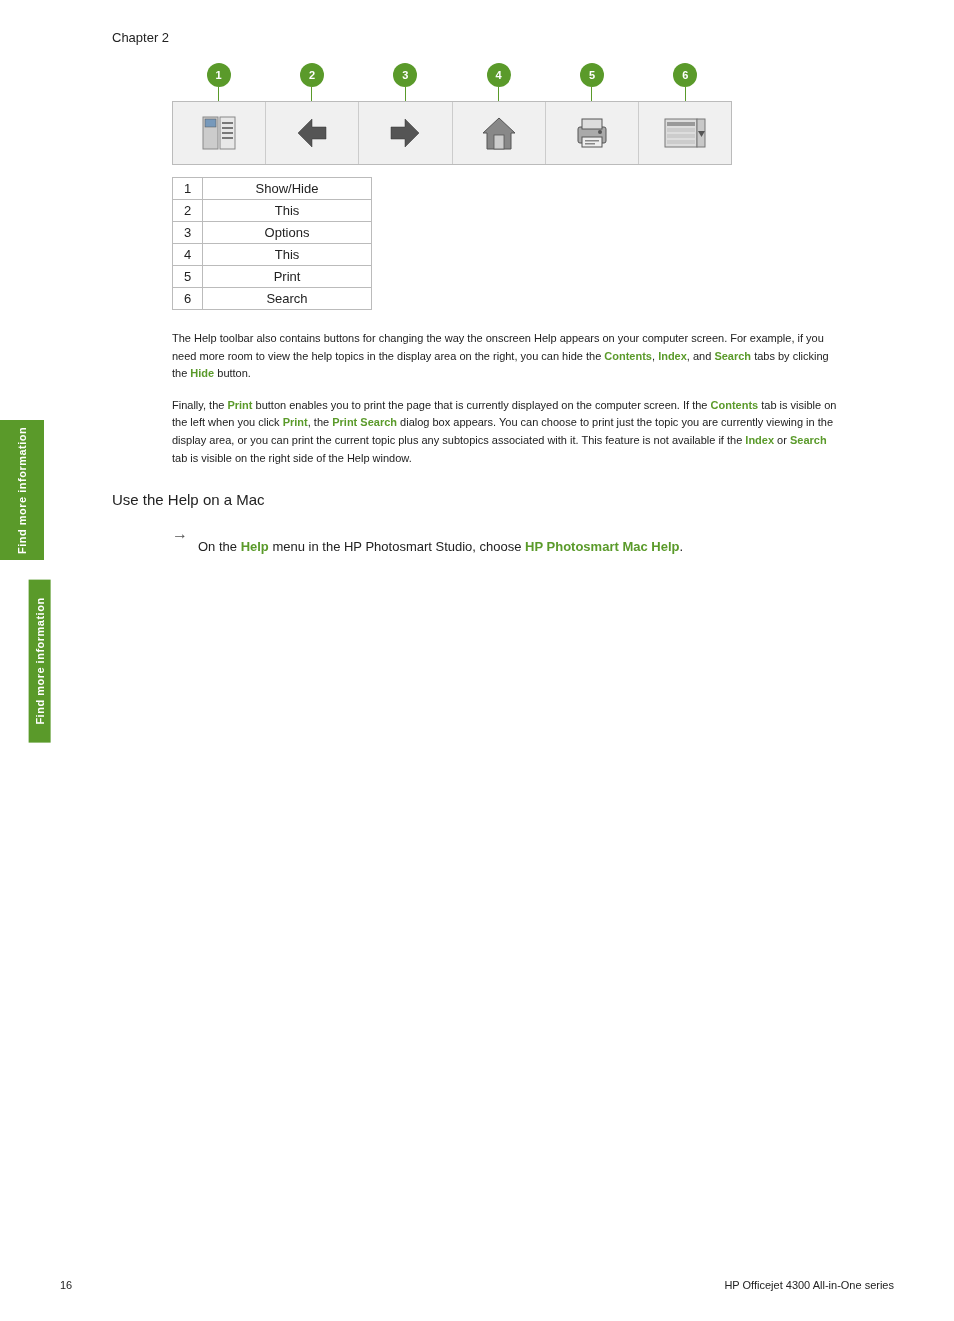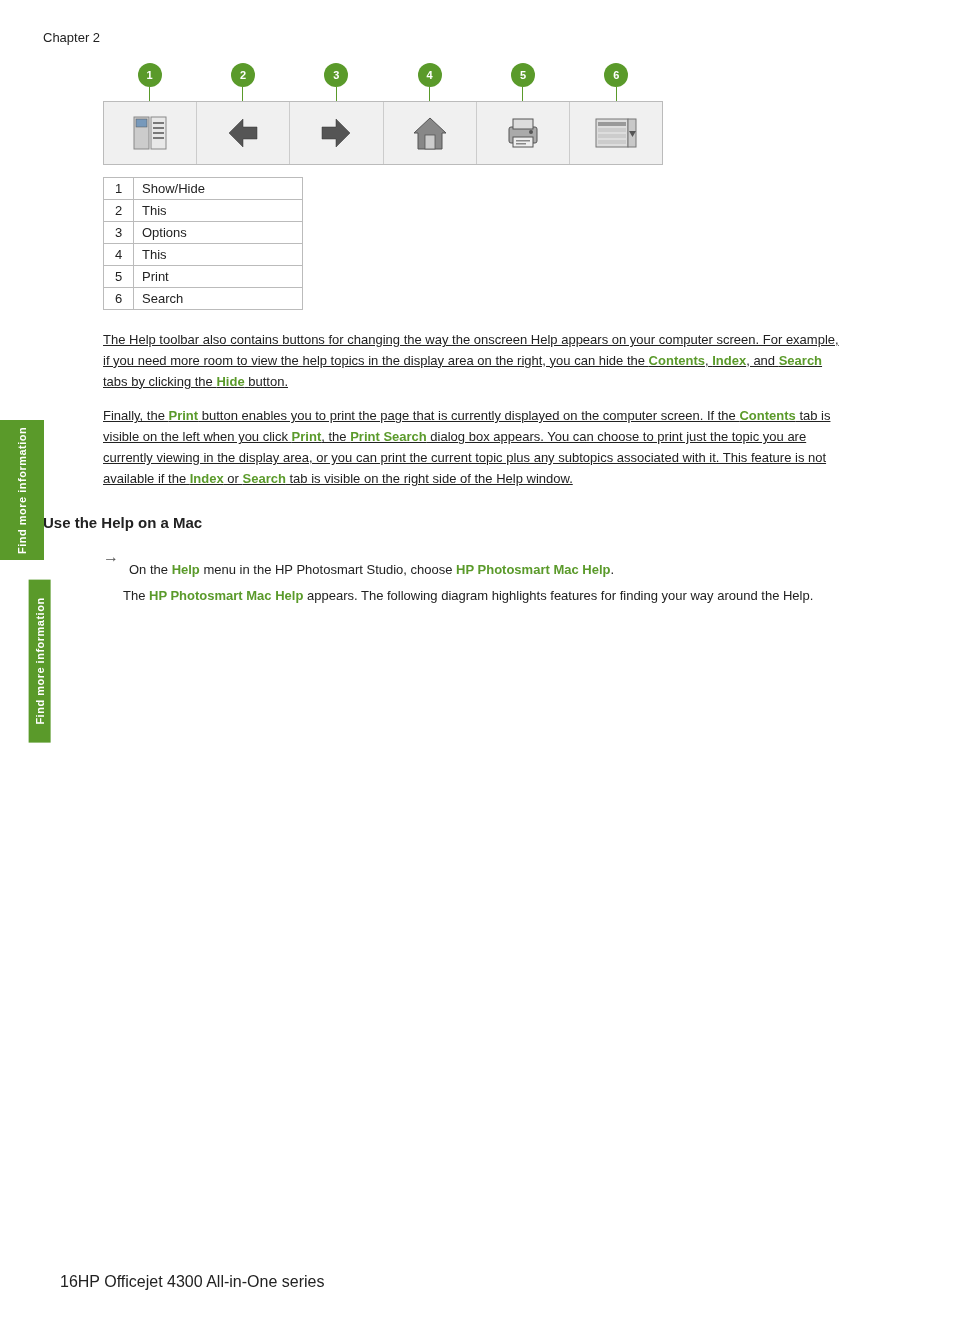--- a/index.html
+++ b/index.html
@@ -8,21 +8,21 @@
       font-family: Arial, Helvetica, sans-serif;
       font-size: 13px;
       color: #222;
       background: #fff;
       width: 954px;
       min-height: 1321px;
       position: relative;
     }
 
     .page-container {
-      padding: 30px 60px 60px 43px;
+      padding: 30px 60px 60px 112px;
       max-width: 900px;
     }
 
     .chapter-label {
       font-size: 13px;
       color: #222;
       margin-bottom: 18px;
     }
 
     .callout-bubble {
@@ -67,45 +67,45 @@
     .legend-table {
       border-collapse: collapse;
       margin: 12px 0 20px 60px;
       width: 200px;
     }
 
     .legend-table td {
       border: 1px solid #bbb;
       padding: 3px 8px;
       font-size: 13px;
+      text-align: center;
     }
 
     .legend-table td:first-child {
       width: 30px;
       text-align: center;
       border-right: 1px solid #bbb;
     }
 
     
     .body-text {
       margin: 0 0 14px 60px;
       line-height: 1.6;
-      font-size: 13px;
-      text-decoration: underline;
+      font-size: 11px;
     }
 
     .green-link {
       color: #5a9a2a;
       font-weight: bold;
     }
 
     
     .section-heading {
       font-size: 15px;
-      font-weight: bold;
+      font-weight: normal;
       margin: 24px 0 12px 0;
     }
 
     .subsection-heading {
       font-size: 13px;
       font-weight: bold;
       margin: 16px 0 8px 60px;
     }
 
     .subsection-heading .green-link {
@@ -155,21 +155,22 @@
       letter-spacing: 0.5px;
     }
 
     
     .footer {
       position: absolute;
       bottom: 30px;
       left: 60px;
       right: 60px;
       display: flex;
-      font-size: 16px;
+      justify-content: space-between;
+      font-size: 11px;
       color: #222;
     }
 
     .callout-numbers-row {
       display: flex;
       width: 560px;
       height: 38px;
       position: relative;
     }
 
@@ -353,24 +354,20 @@
 
   <div class="arrow-item">
     <span class="arrow-symbol">→</span>
     <span class="arrow-text">
       On the <span class="green-link">Help</span>
       menu in the HP Photosmart Studio, choose
       <span class="green-link">HP Photosmart Mac Help</span>.
     </span>
   </div>
 
-  <div class="indented-text">
-    The <span class="green-link">HP Photosmart Mac Help</span>
-    appears. The following diagram highlights features for finding your way around the Help.
-  </div>
 
 </div>
 
 <div style="position:absolute;left:0;top:420px;z-index:10;">
   <div style="
     background:#5a9a2a;
     color:#fff;
     font-size:11px;
     font-weight:bold;
     padding:6px 16px;

